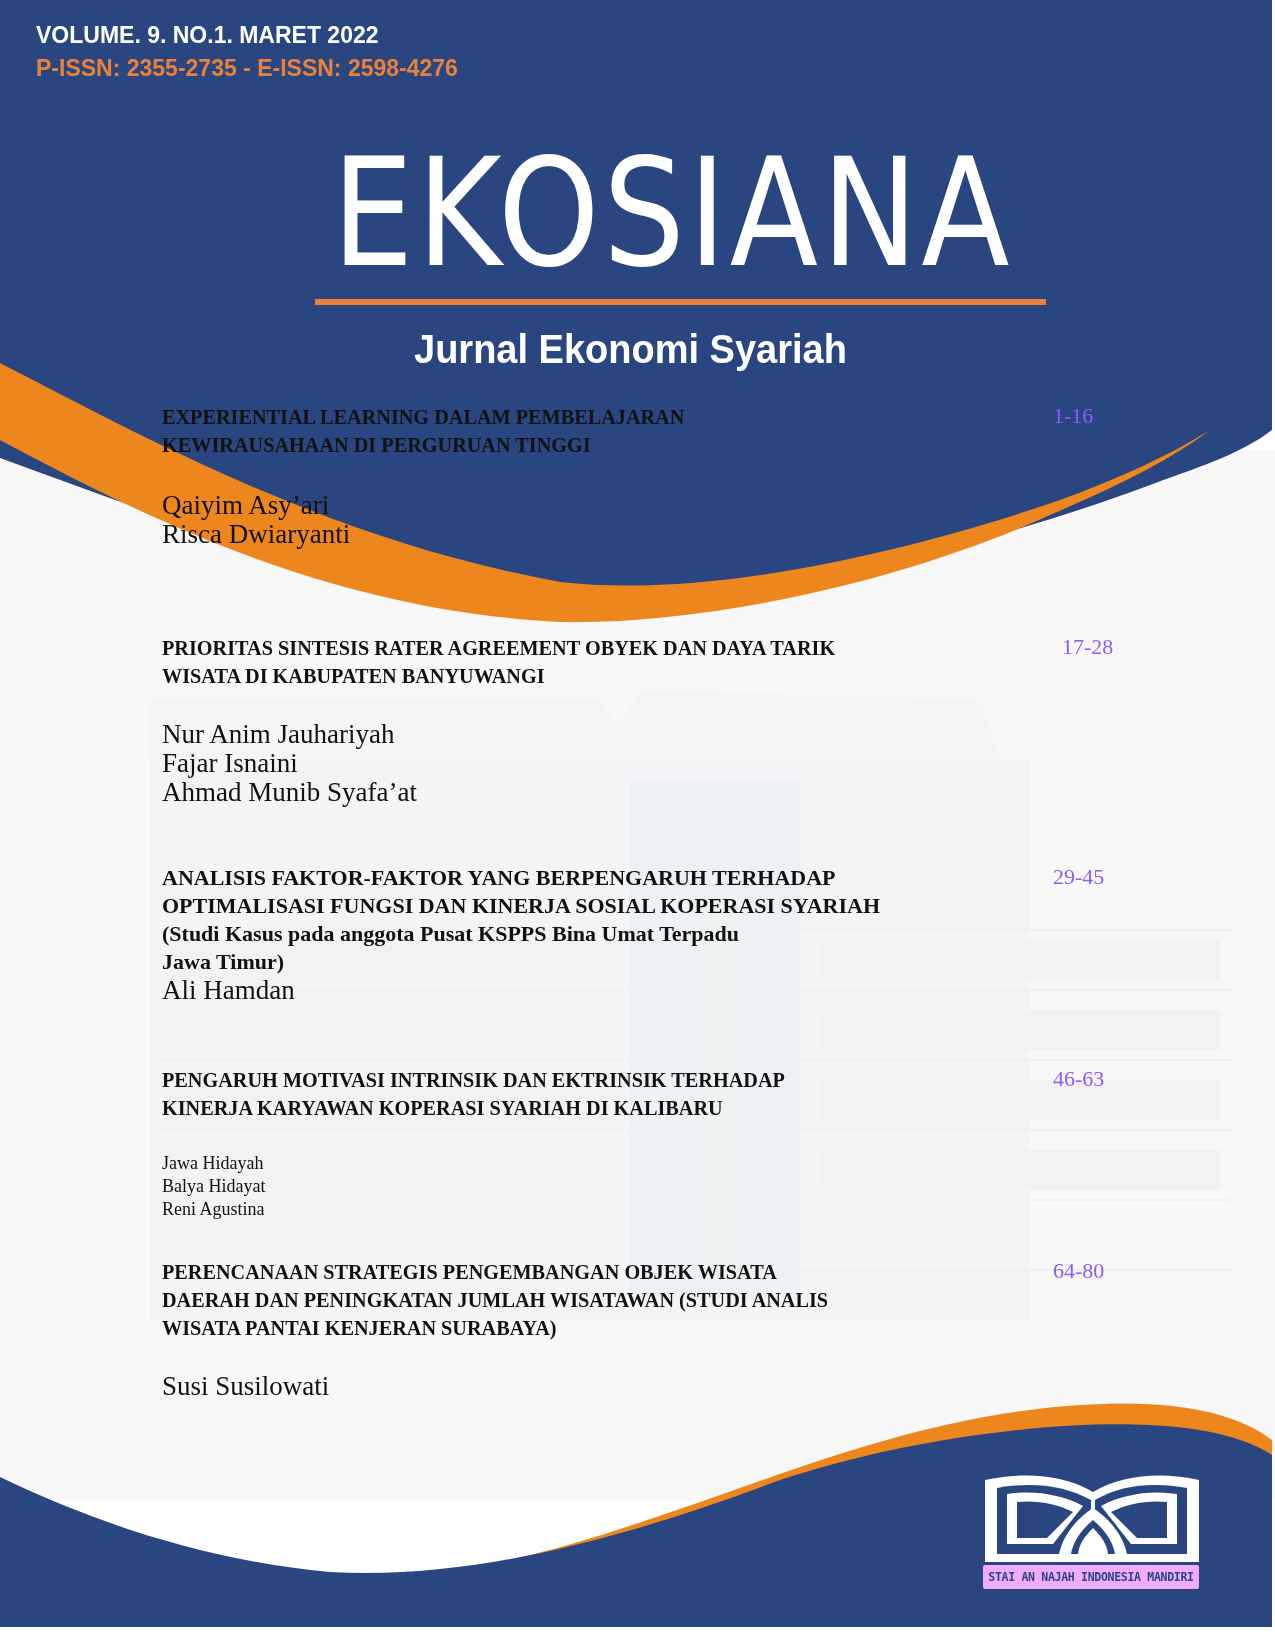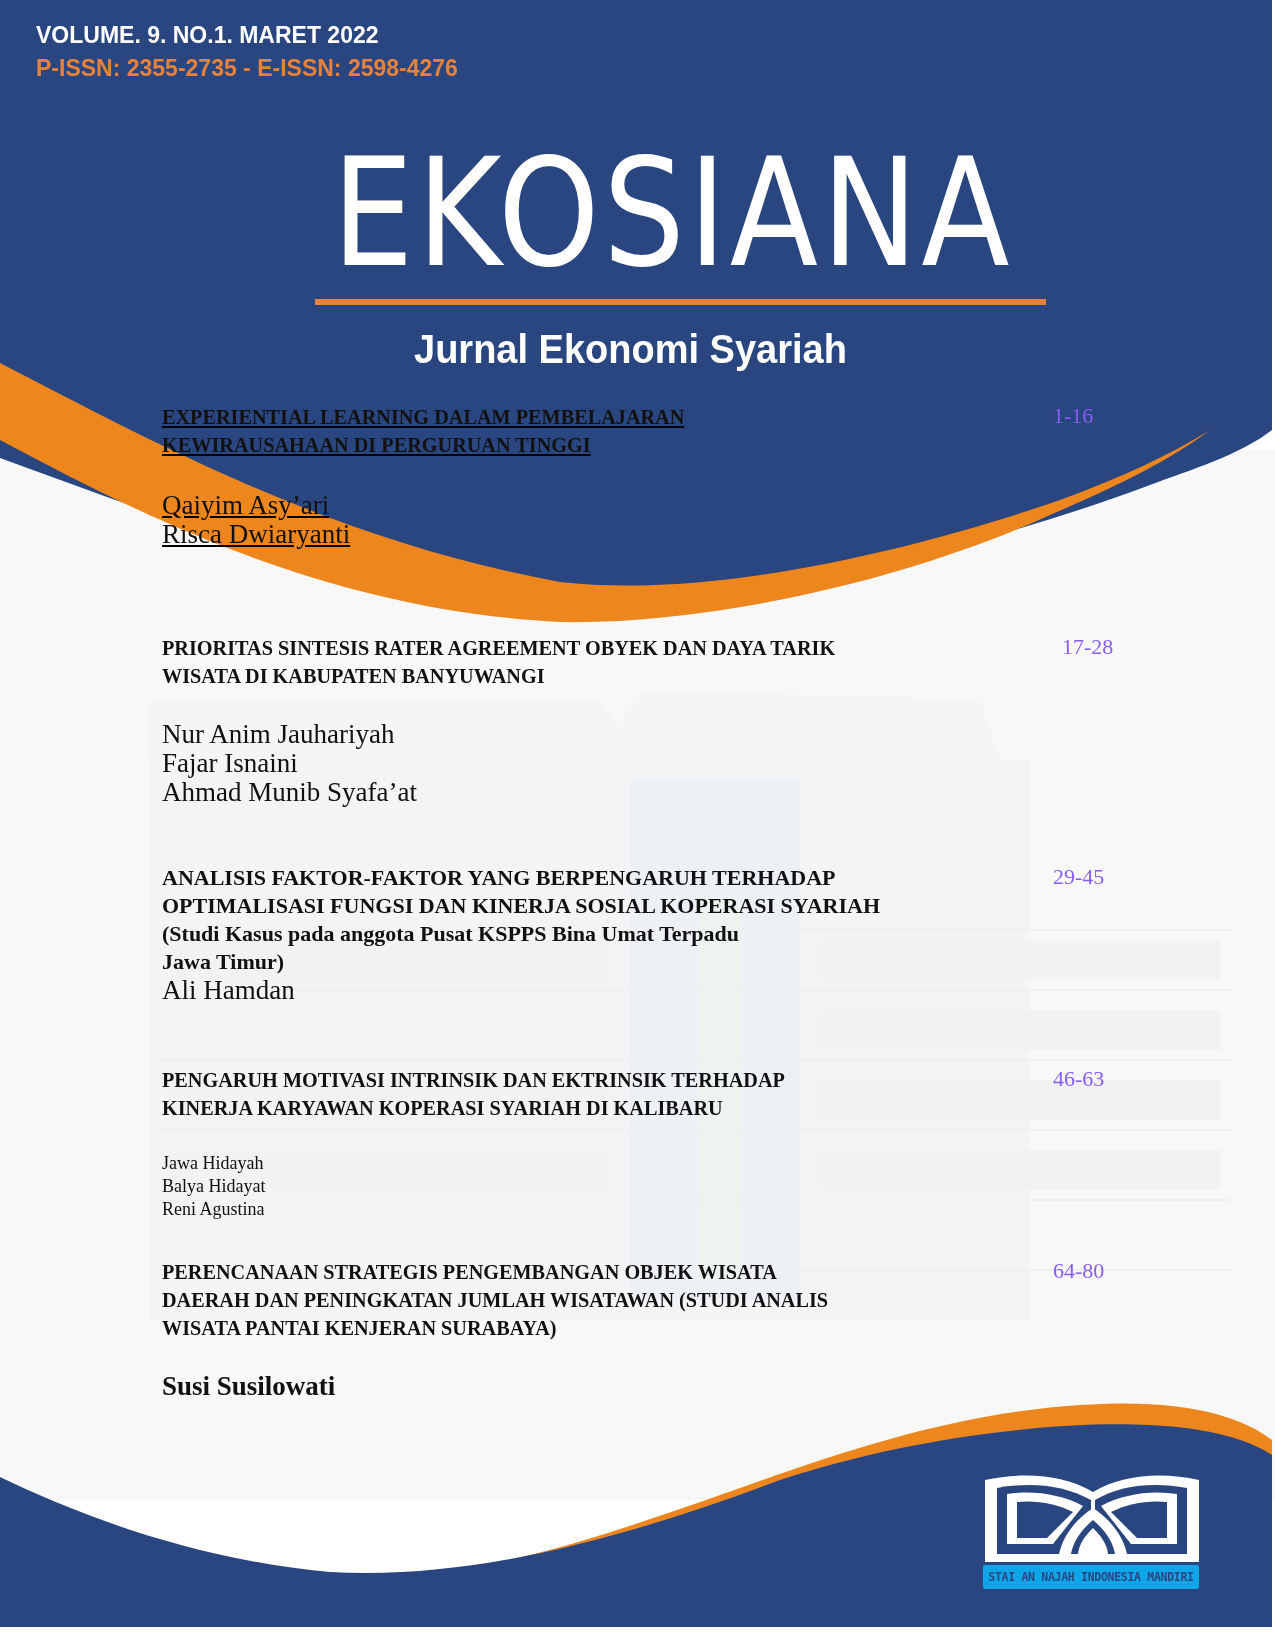--- a/index.html
+++ b/index.html
@@ -44,21 +44,21 @@
     font-family: "Liberation Serif", serif; font-size: 27px; line-height: 29px; color: #111;
   }
   .art-authors.small { font-size: 18px; line-height: 23px; }
   .pages {
     position: absolute; left: 1053px;
     font-family: "Liberation Serif", serif; font-size: 22px; color: #8b5cf6;
   }
   .logo { position: absolute; left: 983px; top: 1470px; width: 220px; height: 122px; }
   .logo-caption {
     position: absolute; left: 0; top: 95px; width: 216px; height: 24px;
-    background: #0ea5e9; border-radius: 2px; color: #2a4680;
+    background: #f0abfc; border-radius: 2px; color: #2a4680;
     font-family: "DejaVu Sans Mono", monospace; font-weight: bold; font-size: 11.5px;
     line-height: 24px; text-align: center; letter-spacing: -0.3px;
   }
 </style>
 </head>
 <body>
 
 <div class="page">
 
   <svg class="bg" width="1275" height="1650" viewBox="0 0 1275 1650">
@@ -95,21 +95,21 @@
     <path d="M480,1567 C700,1520 860,1420 1080,1405 C1180,1398 1240,1415 1272,1440 L1272,1460 C1200,1435 1100,1440 1000,1470 C820,1520 660,1580 480,1572 Z" fill="#ee861e"></path>
     <path d="M0,1477 C90,1520 200,1560 330,1572 C470,1580 620,1540 780,1480 C900,1440 1050,1420 1150,1425 C1210,1428 1250,1440 1272,1455 L1272,1627 L0,1627 Z" fill="#2a4680"></path>
   </svg>
 
   <div class="abs volume">VOLUME. 9. NO.1. MARET  2022</div>
   <div class="abs issn">P-ISSN: 2355-2735 -  E-ISSN: 2598-4276</div>
   <div class="abs title">EKOSIANA</div>
   <div class="abs title-rule"></div>
   <div class="abs subtitle">Jurnal Ekonomi Syariah</div>
 
-  <div class="article" style="top:403px;text-decoration:underline;">
+  <div class="article" style="top:403px;">
     <div class="art-title">
       <div>EXPERIENTIAL LEARNING DALAM PEMBELAJARAN</div>
       <div>KEWIRAUSAHAAN DI PERGURUAN TINGGI</div>
     </div>
     <div class="art-authors" style="margin-top:32px;">
       <div>Qaiyim Asy’ari</div>
       <div>Risca Dwiaryanti</div>
     </div>
   </div>
   <div class="pages" style="top:403px;">1-16</div>
@@ -152,21 +152,21 @@
     </div>
   </div>
   <div class="pages" style="top:1066px;">46-63</div>
 
   <div class="article" style="top:1258px;">
     <div class="art-title">
       <div>PERENCANAAN STRATEGIS PENGEMBANGAN OBJEK WISATA</div>
       <div>DAERAH DAN PENINGKATAN JUMLAH WISATAWAN (STUDI ANALIS</div>
       <div>WISATA PANTAI KENJERAN SURABAYA)</div>
     </div>
-    <div class="art-authors" style="margin-top:30px;font-weight:bold;">
+    <div class="art-authors" style="margin-top:30px;">
       <div>Susi Susilowati</div>
     </div>
   </div>
   <div class="pages" style="top:1258px;">64-80</div>
 
   <div class="logo">
     <svg width="220" height="96" viewBox="0 0 220 96">
 
       <path d="M2,10 C40,2 80,4 110,22 C140,4 180,2 216,10 L216,92 L2,92 Z" fill="#ffffff"></path>
 

